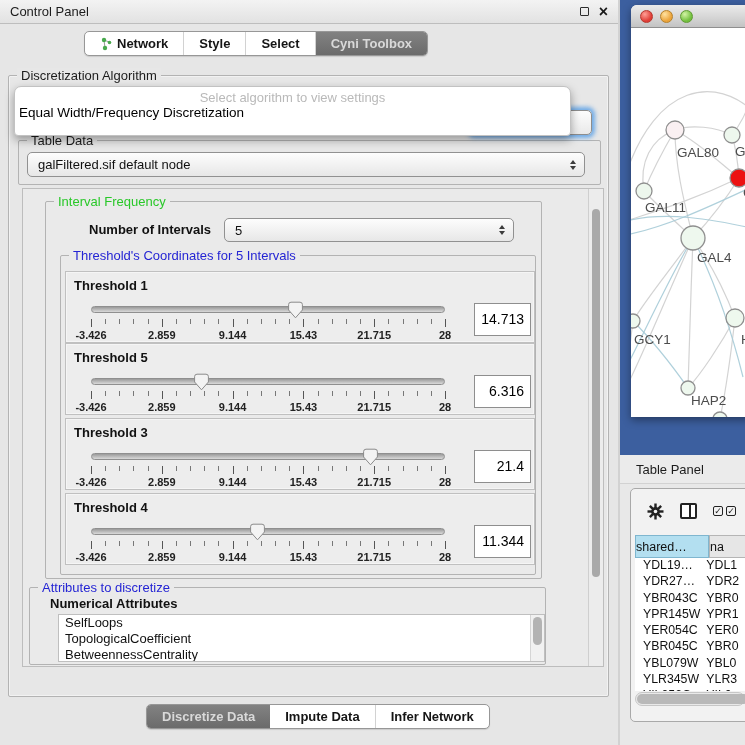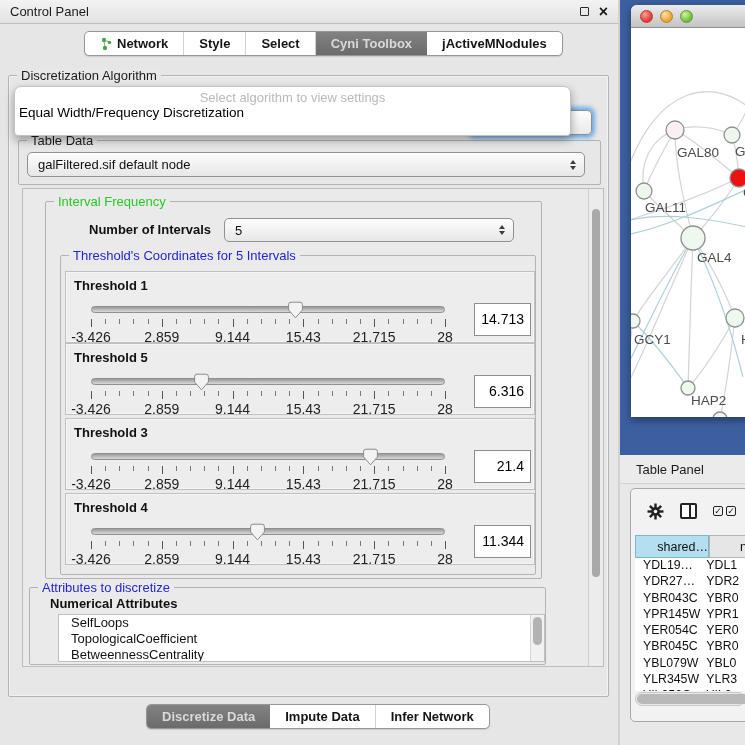--- a/index.html
+++ b/index.html
@@ -64,29 +64,29 @@
   .threshold-row { position:absolute; left:4px; width:470px; height:72px; background:#ededed;
     border:1px solid #c0c0c0; box-shadow:inset 0 0 0 1px #f5f5f5; }
   .t-title { position:absolute; left:8px; top:6px; font-size:13px; font-weight:bold; color:#111; }
   .slider-track { position:absolute; left:25px; top:34px; width:354px; height:7px; border-radius:4px;
     background:linear-gradient(#9a9a9a,#d9d9d9); border:1px solid #8f8f8f; }
   .slider-thumb { position:absolute; top:-6px; width:15px; height:18px; }
   .slider-ticks { position:absolute; left:25px; top:47px; width:354px; height:8px; }
   .slider-ticks .tick { position:absolute; top:0; width:1px; height:5px; background:#777; }
   .slider-ticks .tick.major { height:8px; background:#555; }
   .slider-ticklabels { position:absolute; left:25px; top:57px; width:354px; height:11px; }
-  .slider-ticklabels .tl { position:absolute; transform:translateX(-50%); font-size:14px; font-weight:normal; color:#222; white-space:nowrap; }
+  .slider-ticklabels .tl { position:absolute; transform:translateX(-50%); font-size:11px; font-weight:bold; color:#222; white-space:nowrap; }
   .t-value { position:absolute; left:408px; top:31px; width:57px; height:33px; background:#fff;
     border:1px solid #8e8e8e; font-size:14px; color:#000; text-align:right; line-height:31px; padding-right:6px; }
   
   #attr-group { left:6px; top:398px; width:517px; height:78px; }
   #attr-group>.group-label { color:var(--blue-label); background:#eaeaea; }
   #attr-title { position:absolute; left:20px; top:8px; font-size:13px; font-weight:bold; color:#111; }
   #attr-list { position:absolute; left:28px; top:26px; width:487px; height:48px; background:#fff; border:1px solid #bfbfbf; overflow:hidden; }
-  #attr-list .item { font-size:13px; color:#111; height:16px; line-height:16px; padding-left:12px; }
+  #attr-list .item { font-size:13px; color:#111; height:16px; line-height:16px; padding-left:6px; }
   #attr-vscroll { position:absolute; right:0; top:0; width:14px; height:100%; border-left:1px solid #d5d5d5; background:#f1f1f1; }
   #attr-vscroll .thumb { position:absolute; left:2px; top:2px; width:9px; height:28px; border-radius:5px; background:#b3b3b3; }
   
   #apply-bar { position:absolute; left:8px; top:668px; width:601px; height:29px; background:#e3e3e3; border-top:1px solid #cccccc; }
   #apply-btn { position:absolute; left:50%; transform:translateX(-50%); top:4px; width:70px; height:21px;
     background:linear-gradient(#fefefe,#dcdcdc); border:1px solid #8f8f8f; border-radius:5px;
     font-size:13px; color:#111; text-align:center; line-height:19px; }
   
   #right-region { position:absolute; left:618px; top:0; width:127px; height:745px; background:#e8e8e8; border-left:2px solid #d2d2d2; }
   #desktop { position:absolute; left:0; top:0; width:127px; height:455px; background:var(--desktop-blue); }
@@ -107,21 +107,21 @@
   #table-panel-title { position:absolute; left:0; top:455px; width:127px; height:29px; background:#ebebeb;
     border-bottom:1px solid #d2d2d2; font-size:13px; color:#1c1c1c; line-height:29px; padding-left:16px; }
   #tp-window { position:absolute; left:10px; top:488px; width:117px; height:234px; background:#f2f2f2;
     border:1px solid #a9a9a9; border-radius:5px 0 0 5px; }
   #tp-toolbar { position:absolute; left:0; top:0; width:100%; height:44px; display:flex; align-items:center; gap:16px; padding-left:16px; }
   .cb { width:10px; height:10px; border:1.3px solid #222; border-radius:2px; font-size:9px; line-height:8px; text-align:center; color:#222; font-weight:bold; }
   .cbs { display:flex; gap:3px; }
   .split-ic { width:17px; height:16px; border:2px solid #222; border-radius:2px; position:relative; background:#fff; }
   .split-ic:before { content:""; position:absolute; left:50%; top:0; width:2px; height:100%; background:#222; }
   #tp-header { position:absolute; left:4px; top:46px; width:120px; height:23px; display:flex; }
-  .hcell { font-size:12.5px; color:#111; text-align:right; line-height:22px; border:1px solid #b5b5b5; background:#e6e6e6; overflow:hidden; white-space:nowrap; }
+  .hcell { font-size:12.5px; color:#111; text-align:left; line-height:22px; border:1px solid #b5b5b5; background:#e6e6e6; overflow:hidden; white-space:nowrap; }
   .hcell.hl { background:var(--header-blue); border-color:#7fb6cf; }
   #tp-rows { position:absolute; left:4px; top:69px; width:120px; height:133px; overflow:hidden; background:#fff; }
   .trow { display:flex; height:16.3px; font-size:12.3px; color:#111; }
   .trow .c1 { width:74px; padding-left:8px; overflow:hidden; white-space:nowrap; }
   .trow .c2 { width:60px; padding-left:5px; overflow:hidden; white-space:nowrap; }
   #tp-hscroll { position:absolute; left:4px; top:203px; width:110px; height:14px; background:#e9e9e9; border:1px solid #c7c7c7; border-radius:7px; }
   #tp-hscroll .thumb { position:absolute; left:1px; top:1px; width:112px; height:10px; border-radius:6px; background:#b9b9b9; }
   .net-tab-icon { display:inline-block; }
 </style>
 </head>
@@ -149,23 +149,20 @@
       <span>Network</span>
       </span>
     <span class="tab">
         <span>Style</span>
       </span>
     <span class="tab">
         <span>Select</span>
       </span>
     <span class="tab active">
         <span>Cyni Toolbox</span>
-      </span>
-    <span class="tab">
-        <span>jActiveMNodules</span>
       </span>
   </div>
 
   <div class="groupbox" id="outer-group">
     <span class="group-label">Discretization Algorithm</span>
   </div>
 
   <div id="algo-combo-frag"></div>
 
   <div id="algo-popup">

